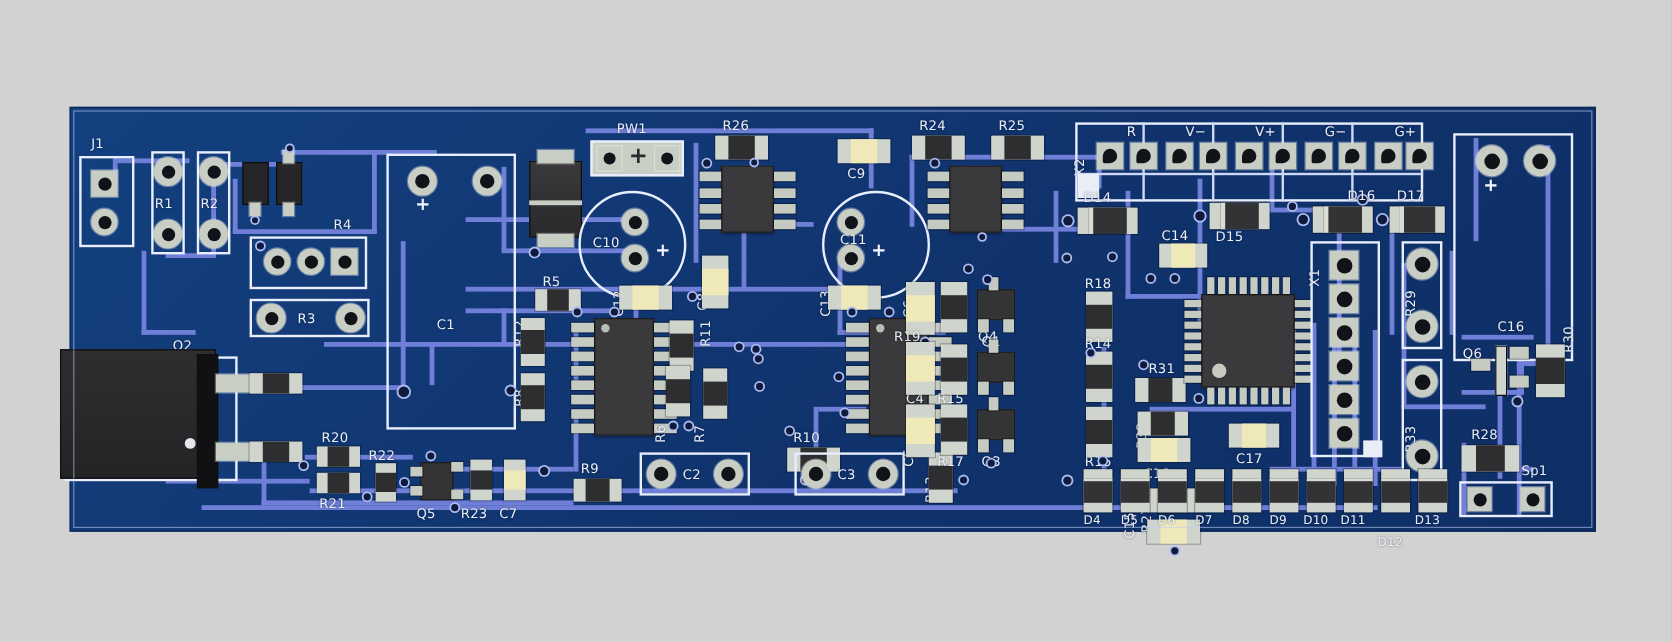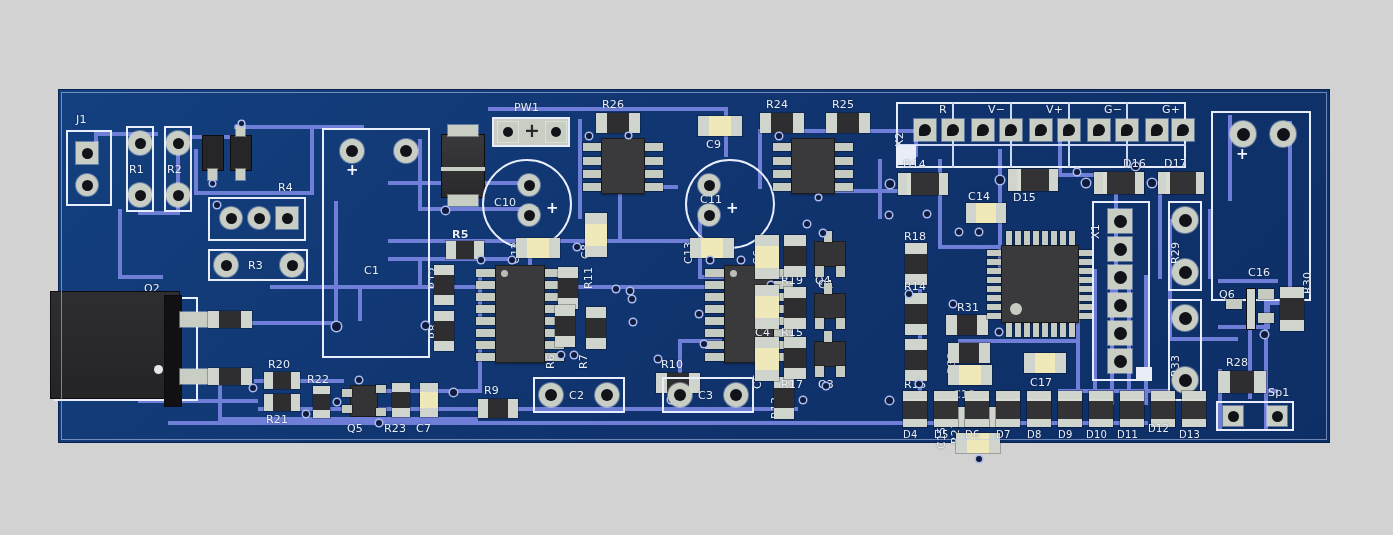--- a/index.html
+++ b/index.html
@@ -298,21 +298,21 @@
     <span class="lbl" style="left:436px;top:108px;">C10</span>
     <div class="pad round" style="left:460px;top:85px;width:22px;height:22px;">
         <i style="width:11px;height:11px;"></i>
       </div>
     <div class="pad round" style="left:460px;top:115px;width:22px;height:22px;">
         <i style="width:11px;height:11px;"></i>
       </div>
     <span class="plus" style="left:488px;top:112px;">+</span>
     <div class="via lite" style="left:516px;top:155px;width:6px;height:6px;"></div>
 
-    <span class="lbl" style="left:394px;top:140px;font-weight:bold;">R5</span>
+    <span class="lbl" style="left:394px;top:140px;">R5</span>
     <div class="smd h" style="left:388px;top:152px;width:38px;height:18px;">
         <div class="body"></div>
       </div>
 
     <span class="lbl rot" style="left:452px;top:175px;">C12</span>
     <div class="smd h cap" style="left:458px;top:149px;width:44px;height:20px;">
         <div class="body"></div>
       </div>
     <span class="lbl rot" style="left:522px;top:170px;">C8</span>
     <div class="smd v cap" style="left:527px;top:124px;width:22px;height:44px;">
@@ -482,21 +482,21 @@
     <span class="lbl rot" style="left:712px;top:330px;">R13</span>
     <div class="smd v" style="left:716px;top:288px;width:20px;height:42px;">
         <div class="body"></div>
       </div>
     <div class="via lite" style="left:742px;top:308px;width:6px;height:6px;"></div>
 
     <span class="lbl rot" style="left:694px;top:176px;">C6</span>
     <div class="smd v cap" style="left:697px;top:146px;width:24px;height:44px;">
         <div class="body"></div>
       </div>
-    <span class="lbl" style="left:723px;top:186px;">R19</span>
+    <span class="lbl" style="left:687px;top:186px;">R19</span>
     <div class="smd v" style="left:726px;top:146px;width:22px;height:42px;">
         <div class="body"></div>
       </div>
     <div class="sot" style="left:756px;top:152px;width:32px;height:26px;"></div>
     <span class="lbl" style="left:757px;top:186px;">Q4</span>
     <div class="lead" style="left:766px;top:142px;width:8px;height:11px;"></div>
     <div class="lead" style="left:757px;top:177px;width:9px;height:11px;"></div>
     <div class="lead" style="left:778px;top:177px;width:9px;height:11px;"></div>
     <span class="lbl" style="left:846px;top:142px;">R18</span>
     <div class="smd v" style="left:847px;top:154px;width:22px;height:42px;">
@@ -812,21 +812,21 @@
       <span class="lbl sm" style="left:1028px;top:341px;">D10</span>
       <div class="diode" style="left:1062px;top:302px;width:24px;height:36px;">
           <div class="bd" style="left:0;top:22%;width:100%;height:56%;"></div>
           <div class="bnd" style="left:0;top:22%;width:100%;height:7%;"></div>
         </div>
       <span class="lbl sm" style="left:1059px;top:341px;">D11</span>
       <div class="diode" style="left:1093px;top:302px;width:24px;height:36px;">
           <div class="bd" style="left:0;top:22%;width:100%;height:56%;"></div>
           <div class="bnd" style="left:0;top:22%;width:100%;height:7%;"></div>
         </div>
-      <span class="lbl sm" style="left:1090px;top:335px;text-align:center;">D12</span>
+      <span class="lbl sm" style="left:1090px;top:359px;text-align:center;">D12</span>
       <div class="diode" style="left:1124px;top:302px;width:24px;height:36px;">
           <div class="bd" style="left:0;top:22%;width:100%;height:56%;"></div>
           <div class="bnd" style="left:0;top:22%;width:100%;height:7%;"></div>
         </div>
       <span class="lbl sm" style="left:1121px;top:341px;">D13</span>
     </div>
     <div class="via lite" style="left:828px;top:308px;width:7px;height:7px;"></div>
     <div class="via lite" style="left:858px;top:292px;width:6px;height:6px;"></div>
 
   </div>

